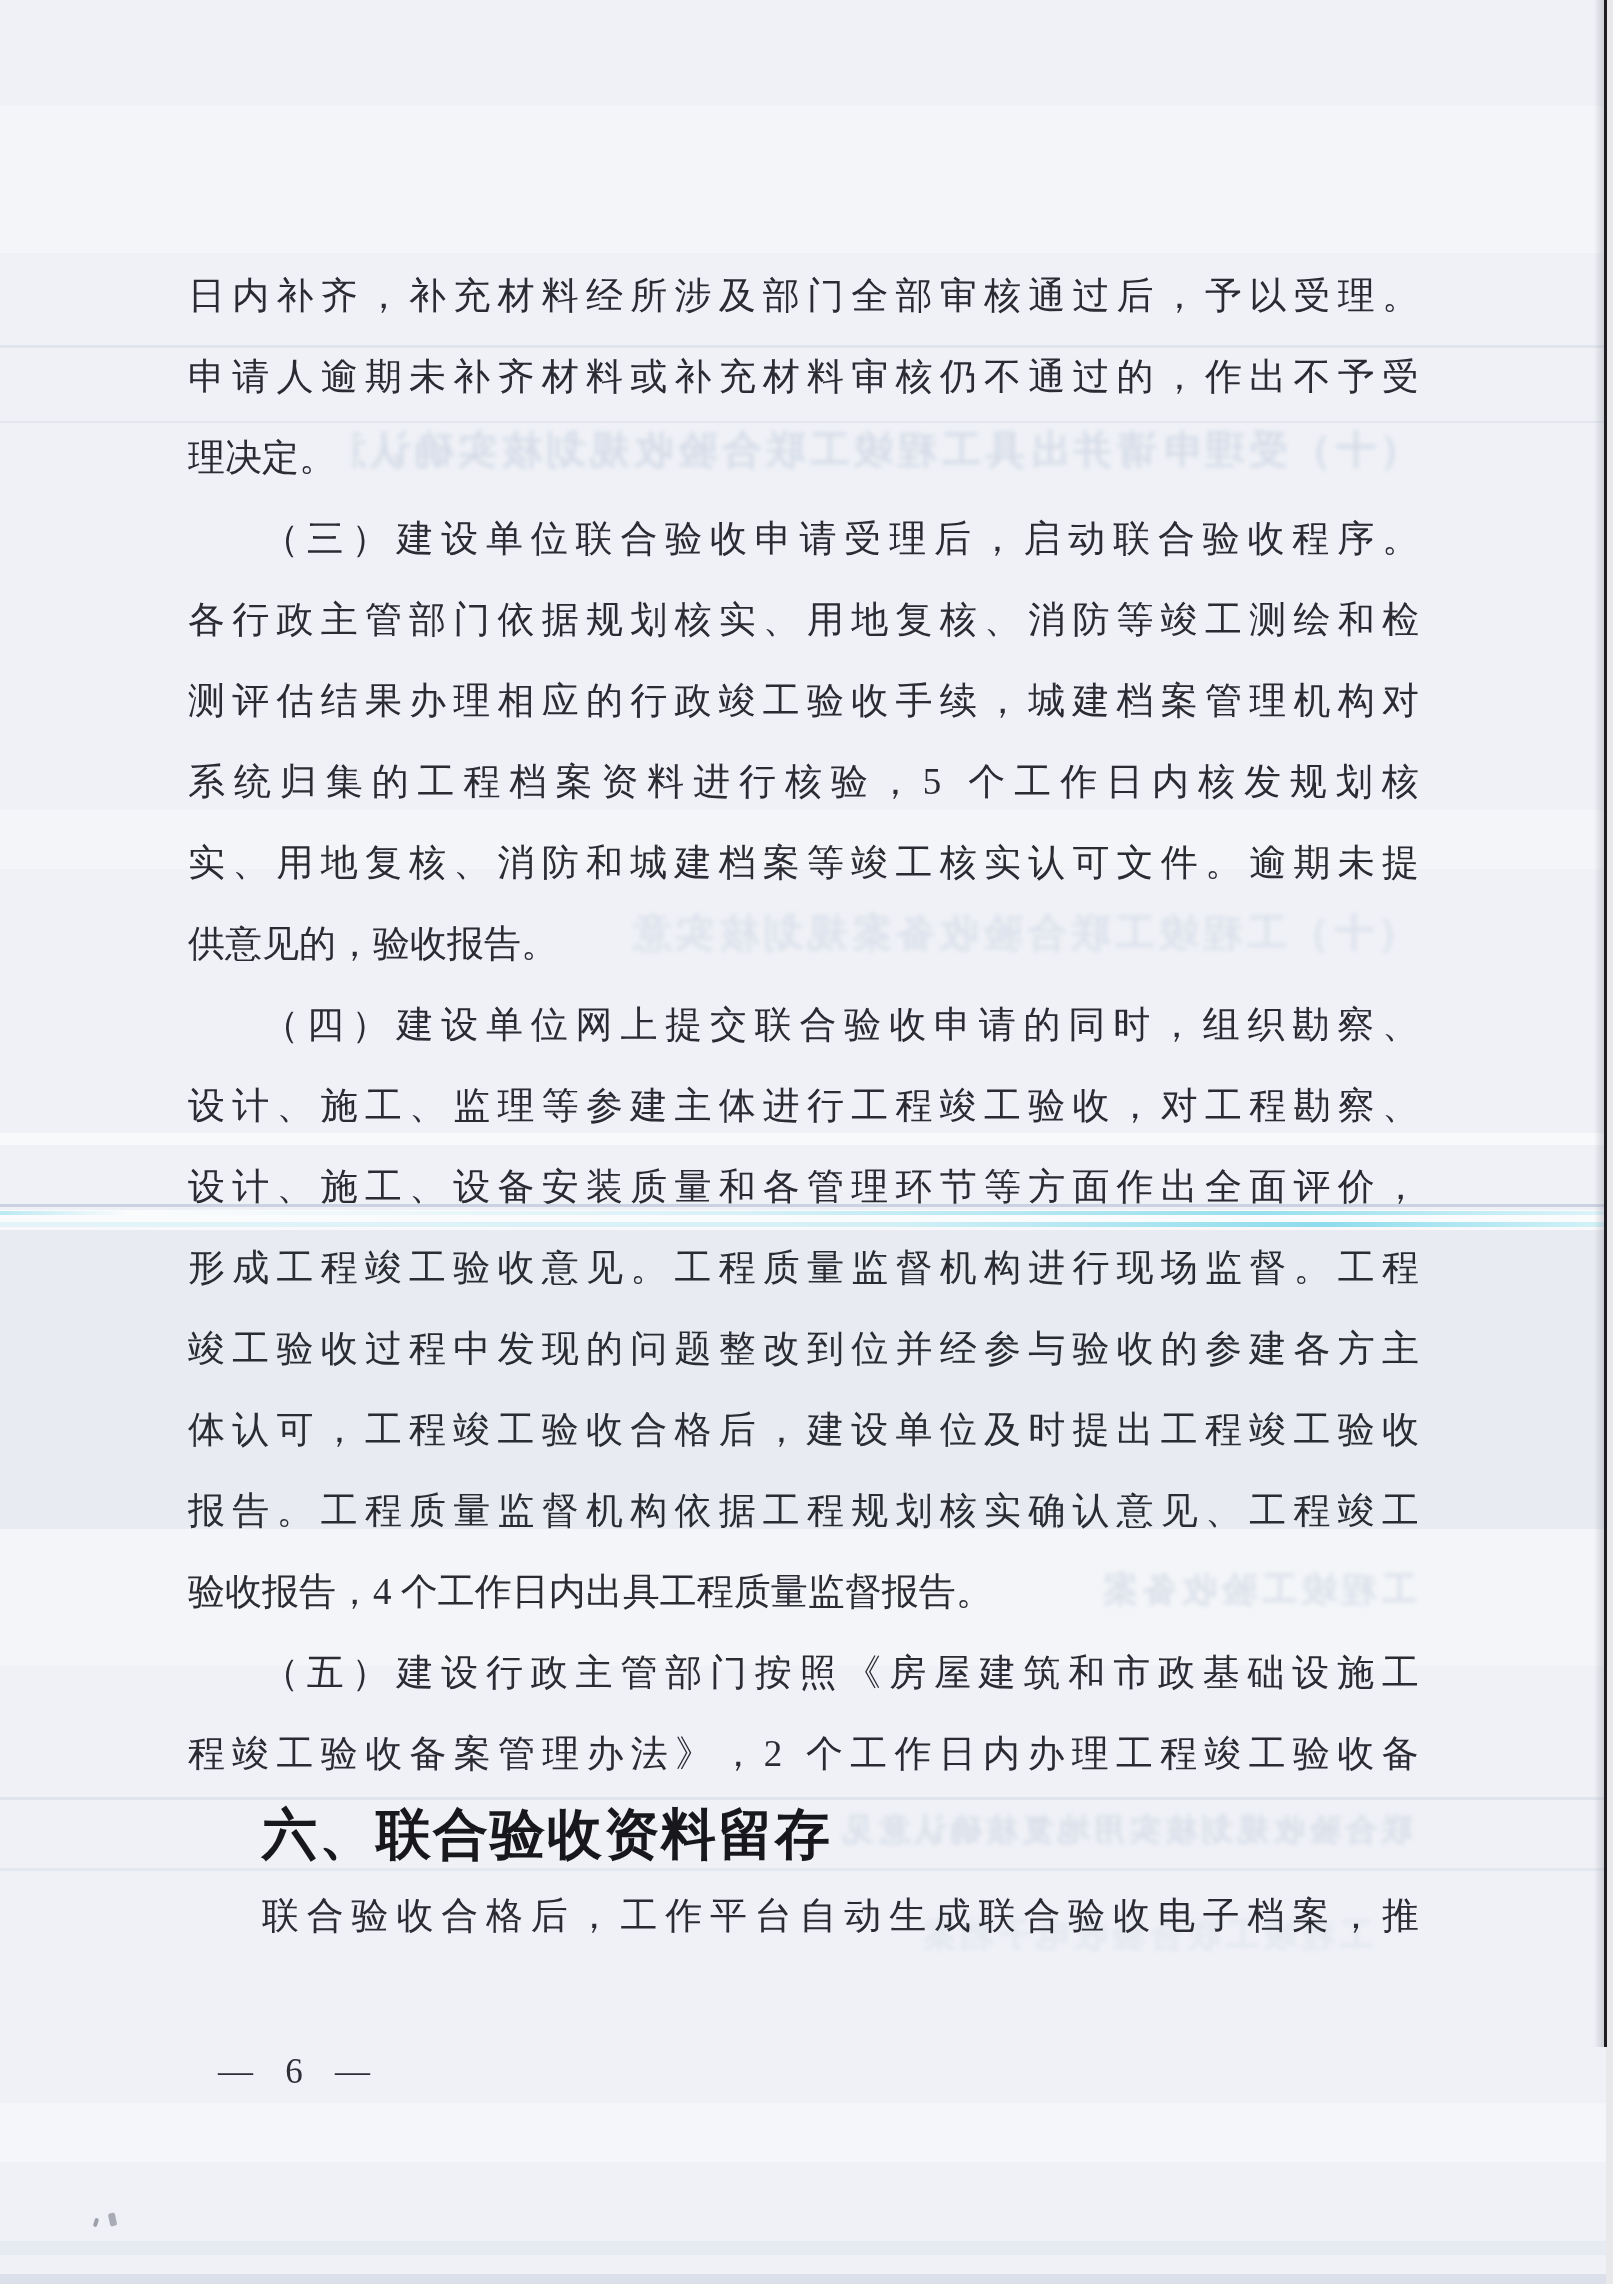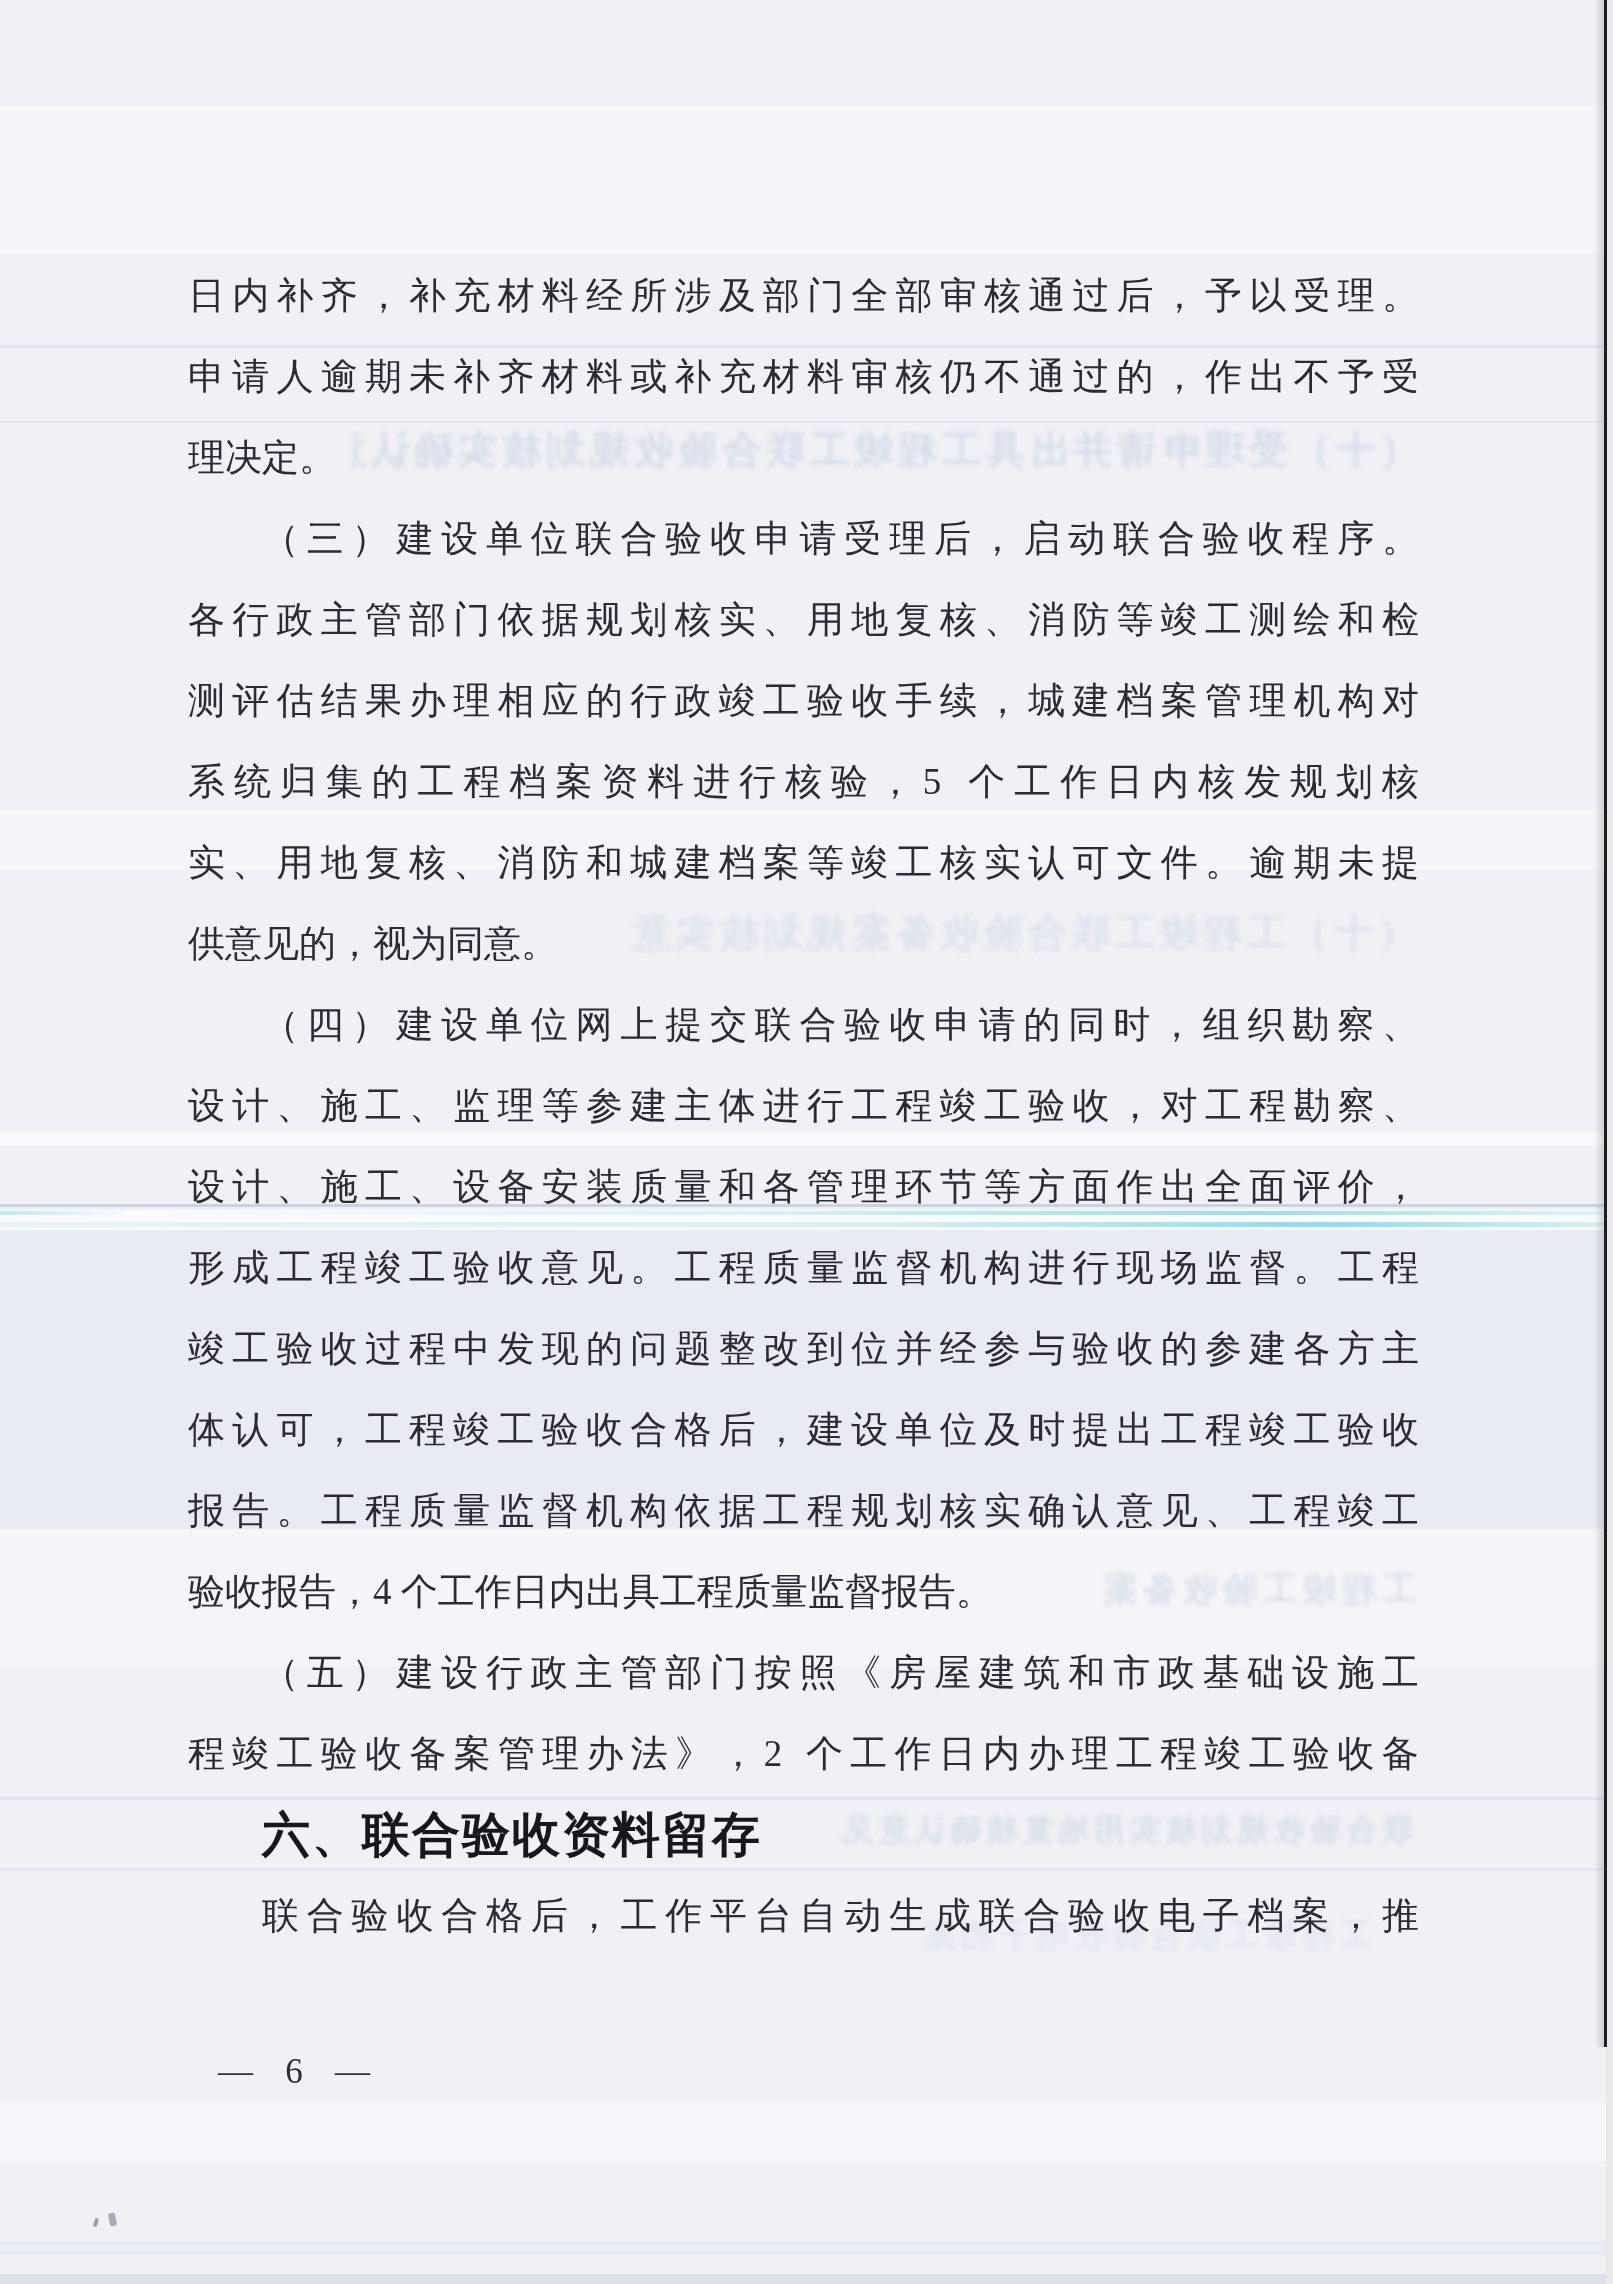--- a/index.html
+++ b/index.html
@@ -33,21 +33,21 @@
   .textblock{
     position:absolute;left:188px;top:255px;width:1231px;
     font-size:37px;line-height:81px;color:#2b2b33;
   }
   .ln{height:81px;white-space:nowrap;}
   .ind{padding-left:74px;}
   .flexline{display:flex;justify-content:space-between;}
   .flexline span{line-height:81px;}
   .head{
     font-family:Liberation Serif, serif;
-    font-weight:700;font-size:48px;color:#17171c;letter-spacing:2px;
+    font-weight:700;font-size:55px;color:#17171c;letter-spacing:2px;
   }
   
   .ghost{
     position:absolute;overflow:hidden;white-space:nowrap;
     transform:scaleX(-1);filter:blur(2px);
     font-weight:700;font-size:39px;letter-spacing:4.9px;
     color:rgba(128,148,186,0.22);
     pointer-events:none;
   }
   .g1{left:353px;top:423px;width:1066px;height:49px;}
@@ -300,21 +300,21 @@
         <span>认</span>
         <span>可</span>
         <span>文</span>
         <span>件</span>
         <span>。</span>
         <span>逾</span>
         <span>期</span>
         <span>未</span>
         <span>提</span>
       </div>
-    <div class="ln">供意见的，视为同意。</div>
+    <div class="ln">供意见的，验收报告。</div>
     <div class="ln ind fill flexline">
         <span>（</span>
         <span>四</span>
         <span>）</span>
         <span>建</span>
         <span>设</span>
         <span>单</span>
         <span>位</span>
         <span>网</span>
         <span>上</span>

